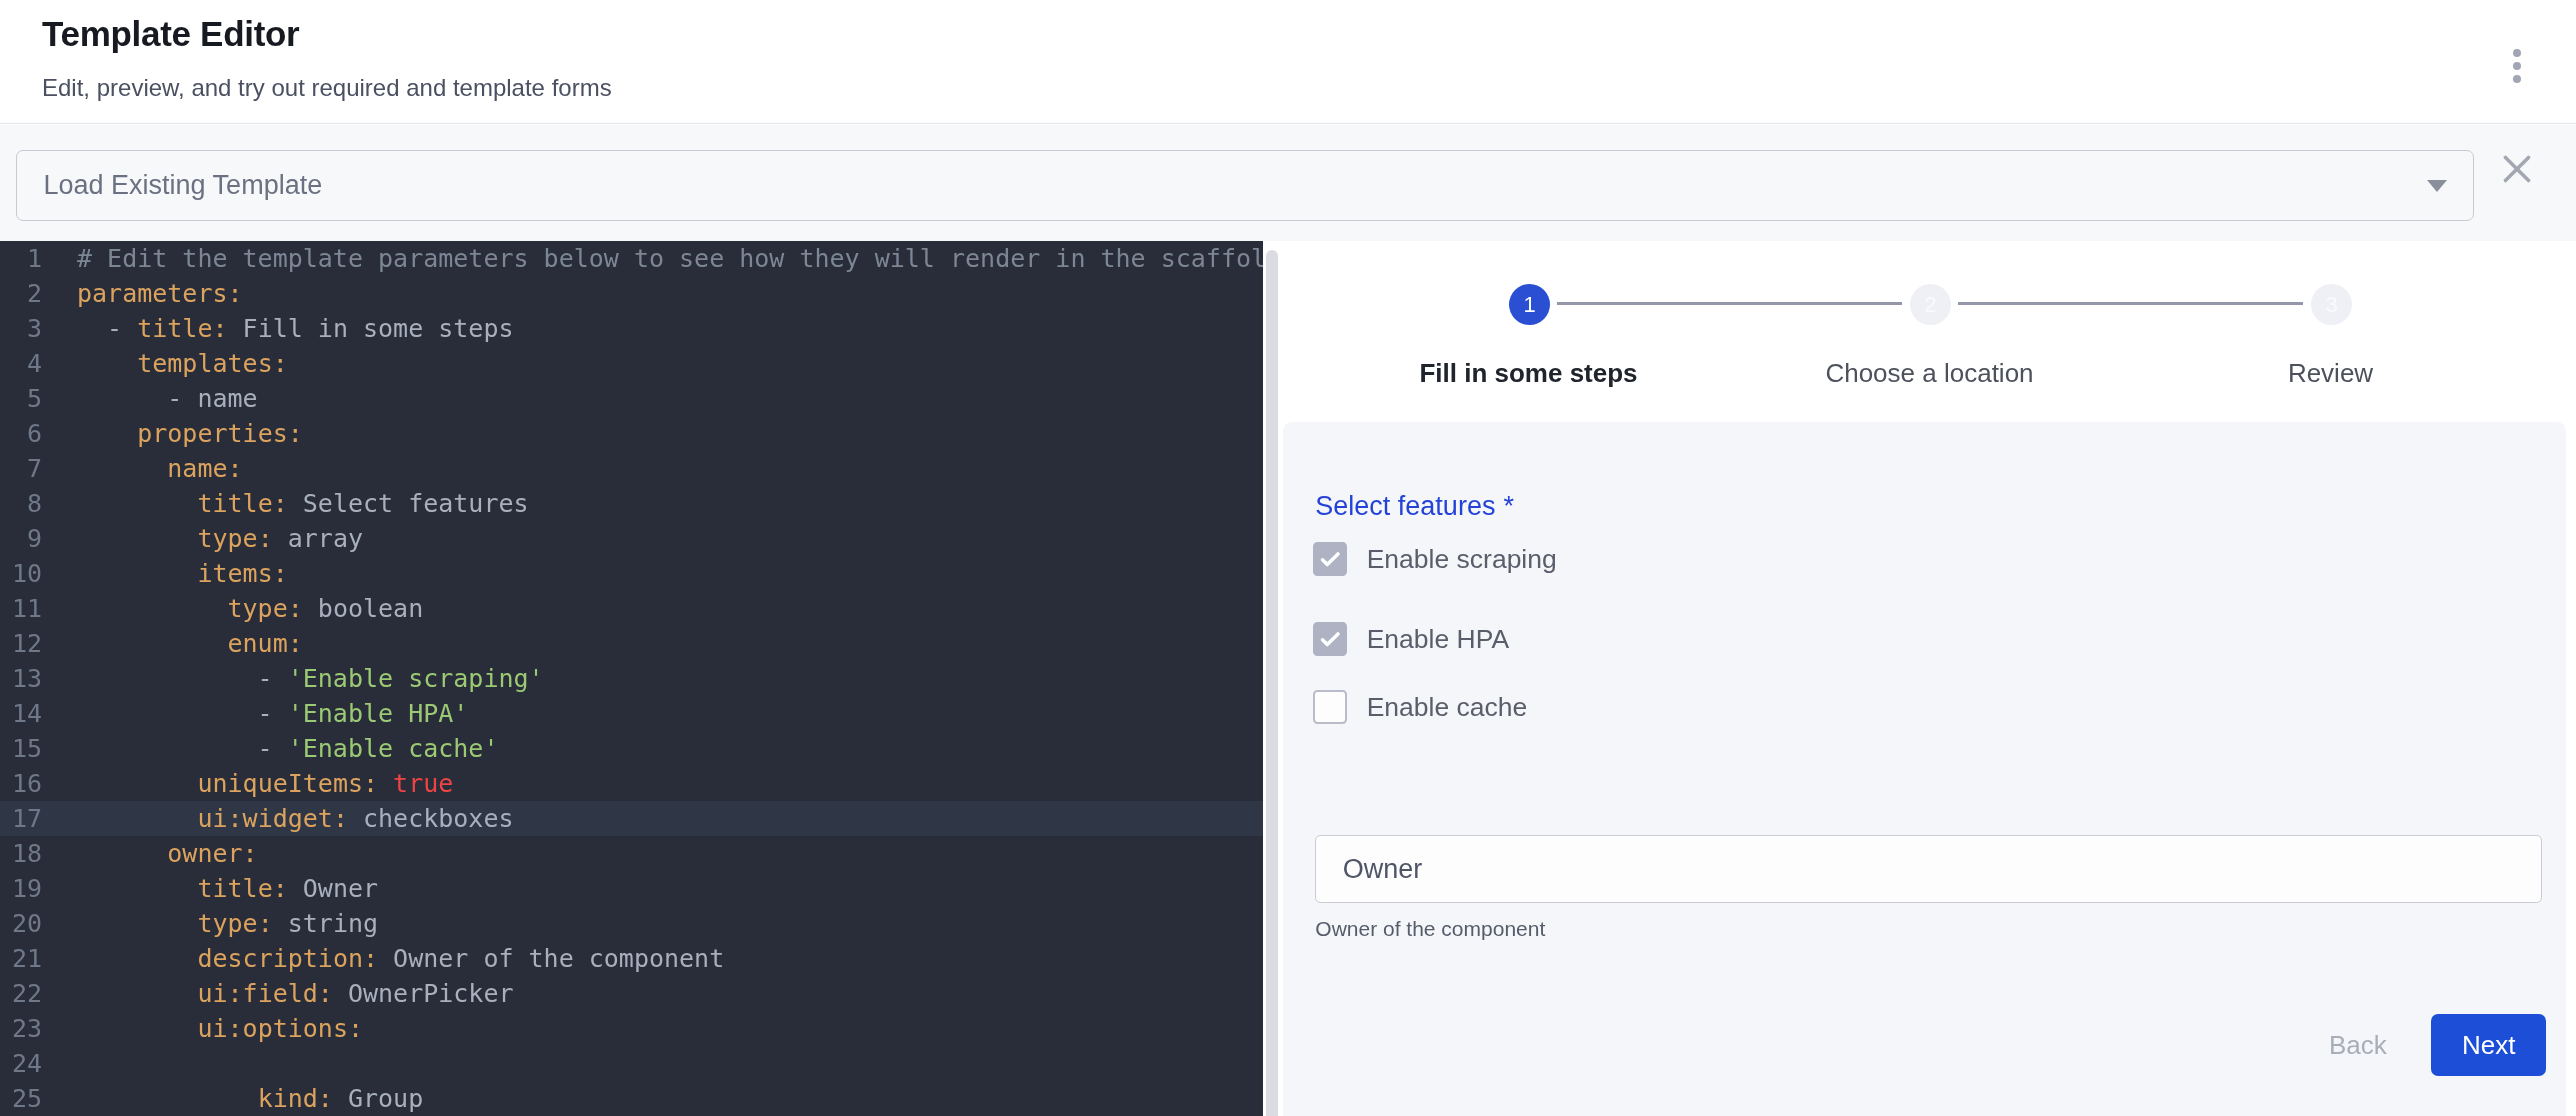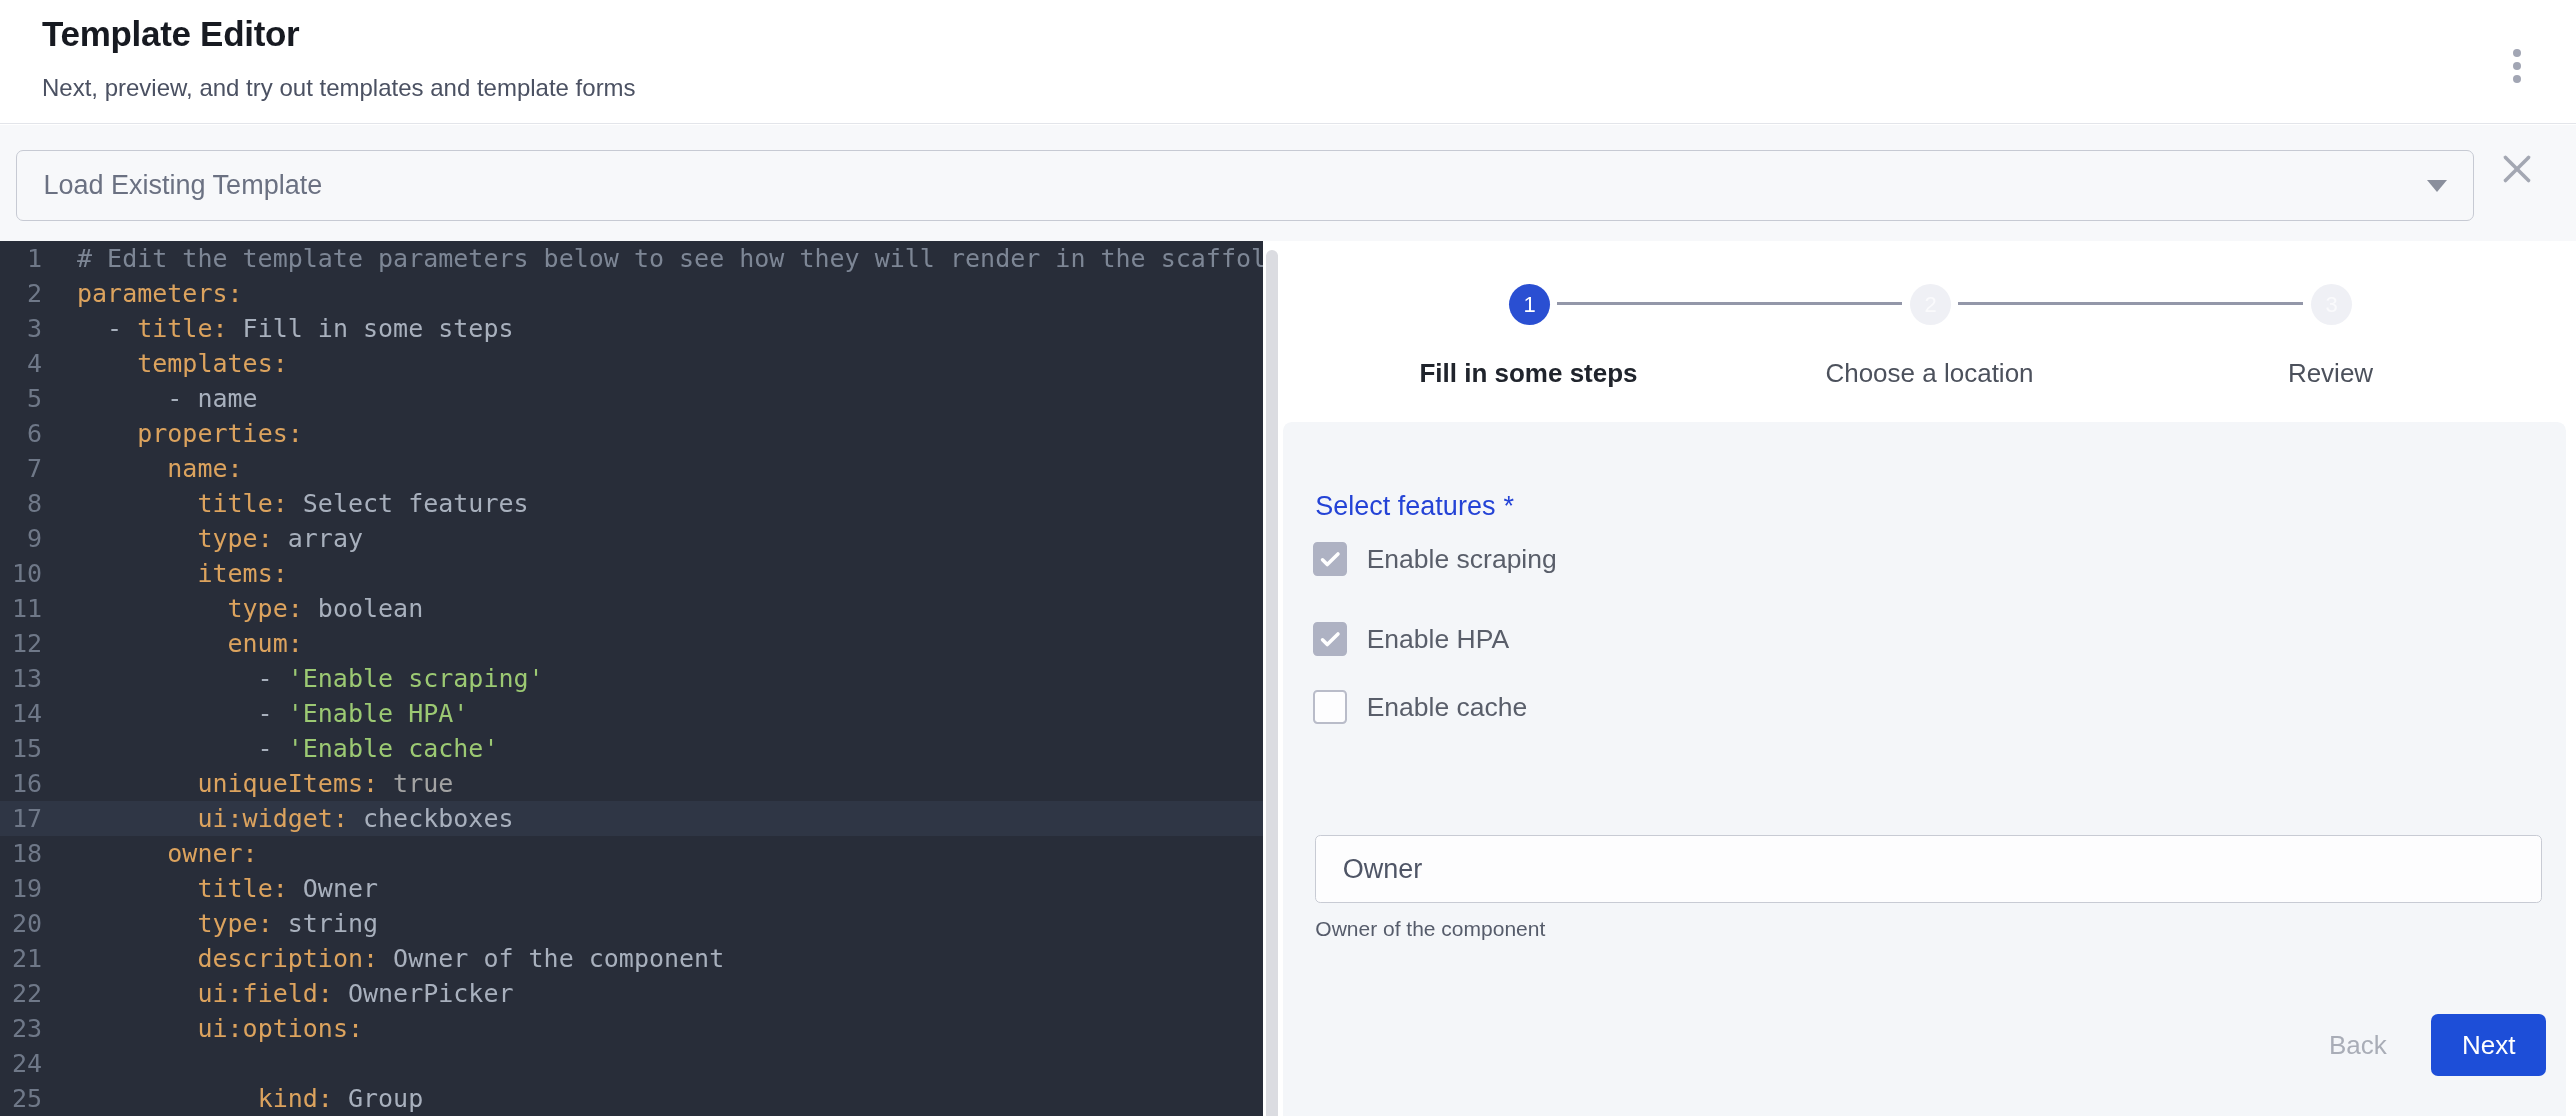--- a/index.html
+++ b/index.html
@@ -33,21 +33,21 @@
             background:#282D39; overflow:hidden;
             font-family:"DejaVu Sans Mono", monospace; font-size:25px; }
   .line { display:flex; height:35px; line-height:35px; white-space:pre; }
   .line.active { background:#2F3645; }
   .ln { flex:0 0 42px; text-align:right; color:#6F7888; }
   .code { padding-left:35px; }
   .tk-comment { color:#7D8695; }
   .tk-key     { color:#DCA35E; }
   .tk-plain   { color:#A8B0BD; }
   .tk-str     { color:#9CC973; }
-  .tk-bool    { color:#a3a3a3; }
+  .tk-bool    { color:#ef4444; }
 
   
   .divider { position:absolute; left:1266px; top:250px; width:12.4px; height:867px;
              background:#DBDCE1; border-radius:6.2px 6.2px 0 0; cursor:col-resize; }
 
   
   .right { position:absolute; left:1278px; top:241px; width:1298px; height:875px; background:#ffffff; }
 
   .stepper { position:absolute; left:0; top:0; width:1298px; height:181px; }
   .stepcircle { position:absolute; top:43px; width:41px; height:41px; border-radius:50%;
@@ -84,21 +84,21 @@
               font-size:26px; color:#A9ADB7; cursor:default; }
   .next-btn { position:absolute; left:1148px; top:592px; width:115px; height:62px;
               background:#1d4ed8; border:none; border-radius:7px;
               font-family:"Liberation Sans", sans-serif; font-size:26px; color:#ffffff; cursor:pointer; }
 </style>
 </head>
 <body>
 
 <div class="header">
   <div class="page-title">Template Editor</div>
-  <div class="page-subtitle">Next, preview, and try out templates and template forms</div>
+  <div class="page-subtitle">Edit, preview, and try out required and template forms</div>
   <div class="kebab">
     <i></i>
       <i></i>
       <i></i>
   </div>
 </div>
 
 <div class="toolbar">
   <div class="combobox" role="combobox">
     <span class="combobox-text">Load Existing Template</span>

